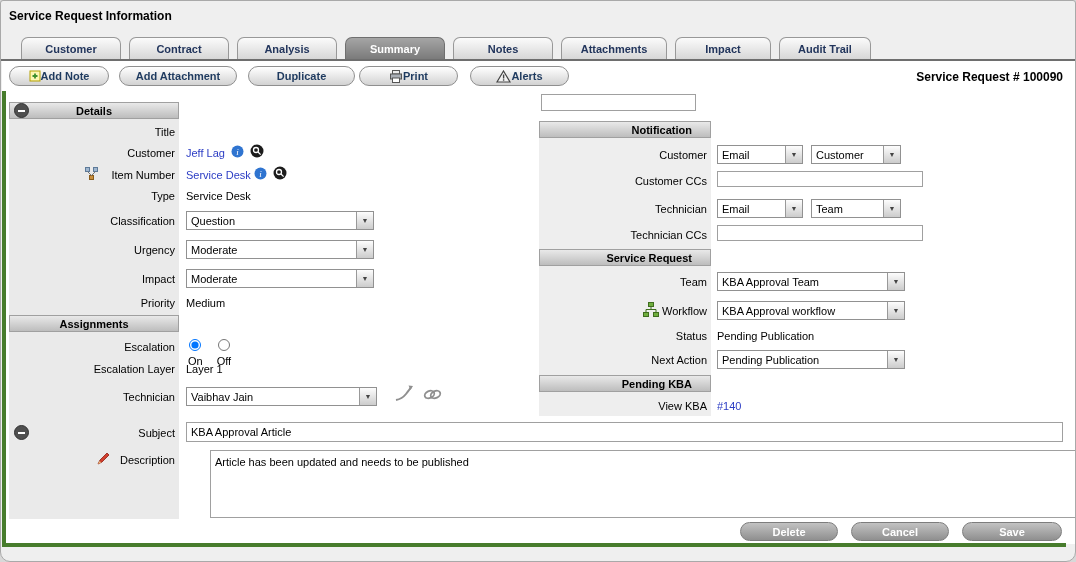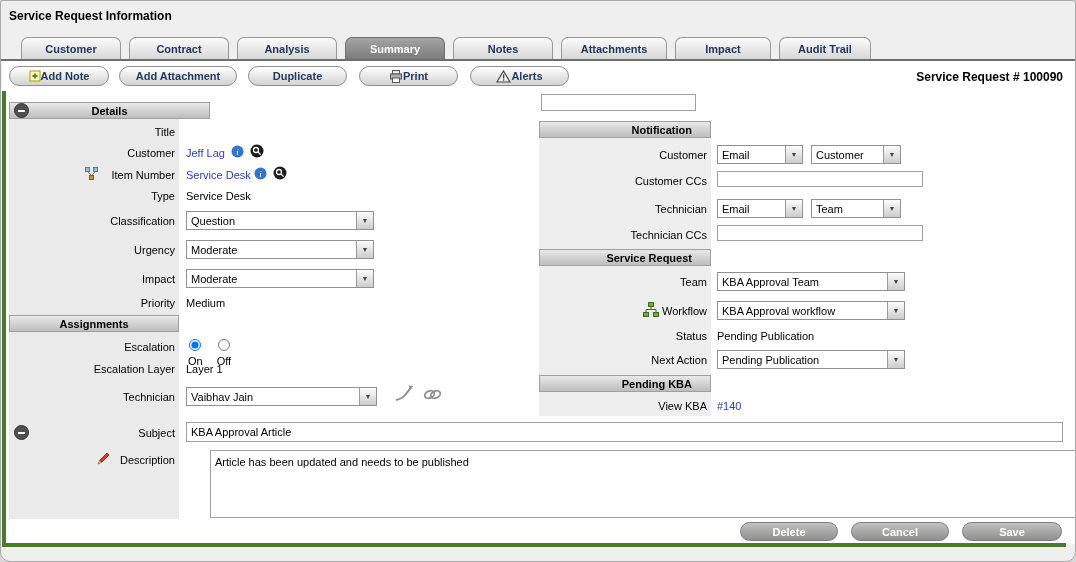--- a/index.html
+++ b/index.html
@@ -111,21 +111,21 @@
       <svg width="12" height="12">
           <rect x="1" y="1" width="10" height="10" fill="#fdf6b2" stroke="#b3a000"></rect>
           <path d="M6 3.5 V8.5 M3.5 6 H8.5" stroke="#3c8f2e" stroke-width="1.8"></path>
         </svg>
     </span>
     <span>Add Note</span>
   </div>
   <div class="tbtn" style="left:118px;width:118px">
     <span>Add Attachment</span>
   </div>
-  <div class="tbtn" style="left:247px;width:99px">
+  <div class="tbtn" style="left:247px;width:107px">
     <span>Duplicate</span>
   </div>
   <div class="tbtn" style="left:358px;width:99px">
     <span class="ic">
       <svg width="14" height="13">
           <rect x="3.5" y="0.5" width="7" height="3.5" fill="#eee" stroke="#555"></rect>
           <rect x="1.5" y="4" width="11" height="5" fill="#a9aeb5" stroke="#555"></rect>
           <rect x="3.5" y="8" width="7" height="4.5" fill="#fff" stroke="#555"></rect>
         </svg>
     </span>
@@ -139,21 +139,21 @@
           <rect x="6.9" y="9.3" width="1.4" height="1.4" fill="#444"></rect>
         </svg>
     </span>
     <span>Alerts</span>
   </div>
   <div class="req-no">Service Request # 100090</div>
 
   <div class="lpanel"></div>
   <div class="rpanel"></div>
 
-  <div class="bar center" style="left:8px;top:101px;width:201px">Details</div>
+  <div class="bar center" style="left:8px;top:101px;width:170px">Details</div>
   <div class="bar center" style="left:8px;top:314px;width:170px">Assignments</div>
   <div class="bar right" style="left:538px;top:120px;width:172px">Notification</div>
   <div class="bar right" style="left:538px;top:248px;width:172px">Service Request</div>
   <div class="bar right" style="left:538px;top:374px;width:172px">Pending KBA</div>
 
   <div class="collapse" style="left:13px;top:102px"></div>
   <div class="collapse" style="left:13px;top:424px"></div>
 
   <div class="lbl" style="top:125px">Title</div>
 

